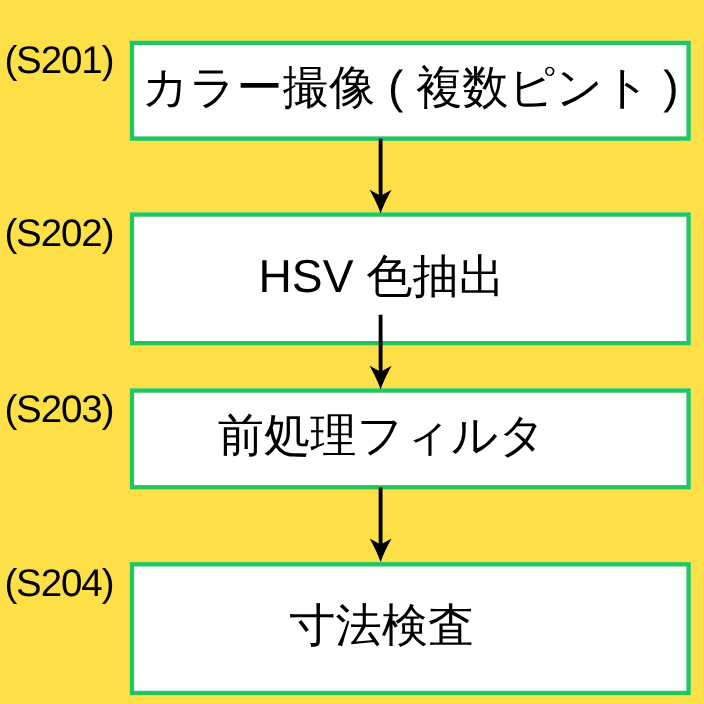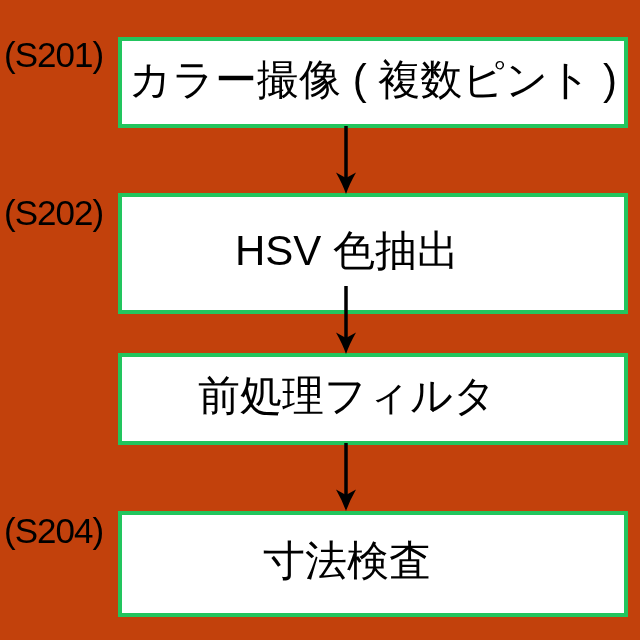--- a/index.html
+++ b/index.html
@@ -4,21 +4,21 @@
 <style>
   html, body {
     margin: 0;
     padding: 0;
     background: #ffffff;
   }
   .canvas {
     position: relative;
     width: 640px;
     height: 640px;
-    background: #c2410c;
+    background: #fde047;
     font-family: "Liberation Sans", sans-serif;
     color: #000000;
     overflow: hidden;
   }
   .step-box {
     position: absolute;
     left: 118px;
     width: 510px;
     box-sizing: border-box;
     border: 4px solid #22c55e;
@@ -30,21 +30,21 @@
     line-height: 1;
     white-space: nowrap;
     padding-bottom: 6px;
   }
   
   .step-box.shift-left { padding-right: 52px; }
 
   .box-s201 { top: 37px;  height: 91px; }
   .box-s202 { top: 193px; height: 121px; }
   .box-s203 { top: 353px; height: 92px; }
-  .box-s204 { top: 511px; height: 106px; }
+  .box-s204 { top: 511px; height: 121px; }
 
   .step-id {
     position: absolute;
     left: 4px;
     font-size: 35px;
     line-height: 1.1;
     letter-spacing: -1px;
     color: #000000;
   }
   .id-s201 { top: 36px; }
@@ -62,20 +62,21 @@
   .arrow-2 { top: 286px; }
   .arrow-3 { top: 443px; }
 </style>
 </head>
 <body>
 
 <div class="canvas">
 
   <div class="step-id id-s201">(S201)</div>
   <div class="step-id id-s202">(S202)</div>
+  <div class="step-id id-s203">(S203)</div>
   <div class="step-id id-s204">(S204)</div>
 
   <div class="step-box box-s201">
     <span>カラー撮像 ( 複数ピント )</span>
   </div>
   <div class="step-box box-s202 shift-left">
     <span>HSV 色抽出</span>
   </div>
   <div class="step-box box-s203 shift-left">
     <span>前処理フィルタ</span>

